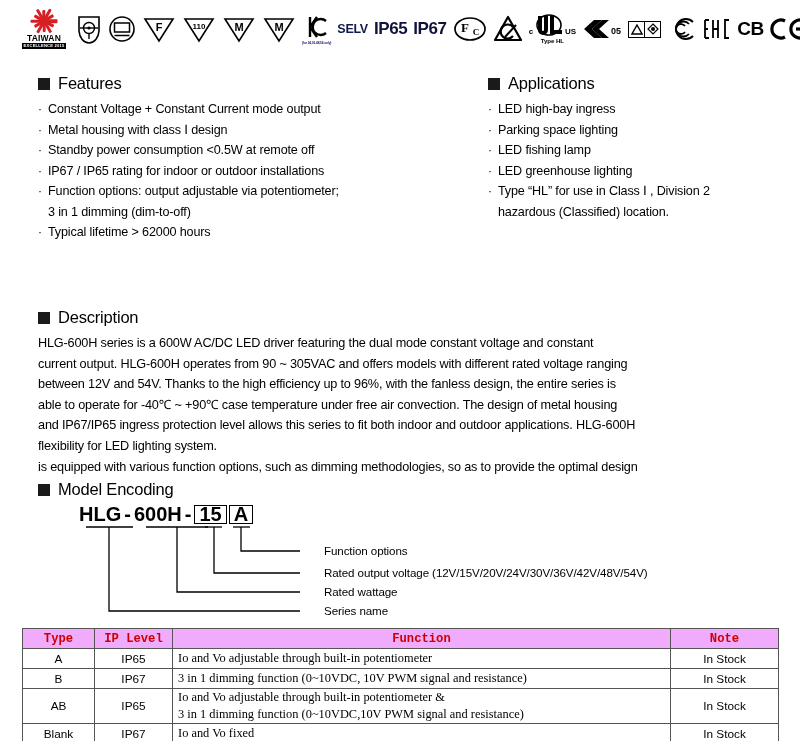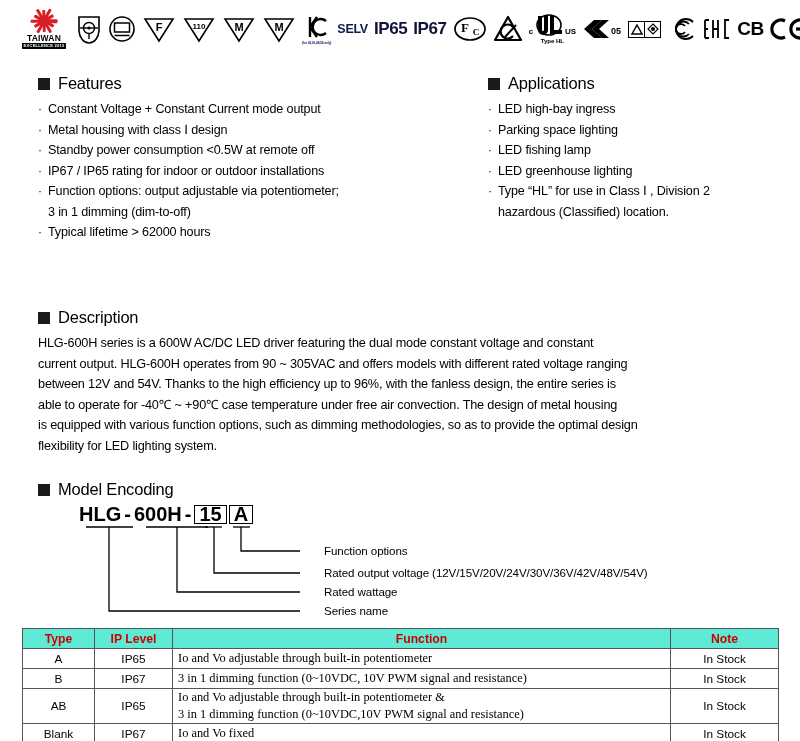--- a/index.html
+++ b/index.html
@@ -86,22 +86,22 @@
   .enc-box{border:1.5px solid #000;padding:0px 4px;margin:0 1px;line-height:17px;}
   .enc-svg{position:absolute;left:0;top:0;}
   .enc-label{position:absolute;font-size:11.6px;letter-spacing:-.1px;white-space:nowrap;margin-left:18px;}
 
   
   .tbl-wrap{position:absolute;left:22px;top:628px;width:756px;}
   table{border-collapse:collapse;width:756px;table-layout:fixed;
     border:1.6px solid #555;}
   th,td{border:1px solid #555;text-align:center;vertical-align:middle;
     font-size:11.8px;padding:0;}
-  thead th{background:#5eead4;color:#cc0000;font-weight:bold;height:19px;
-    font-size:12.2px;}
+  thead th{background:#f0abfc;color:#cc0000;font-weight:bold;height:19px;
+    font-size:12.2px;font-family:Liberation Mono, monospace;}
   tbody td{height:19px;background:#ffffff;}
   td.fn{text-align:left;padding-left:5px;font-family:"Liberation Serif",serif;
     font-size:12.4px;line-height:17px;}
   td.fn .ln{display:block;white-space:nowrap;}
   tr.tall td{height:34px;}
 </style>
 </head>
 <body>
 
 <div class="page">
@@ -332,22 +332,23 @@
 
   <div class="description">
     <div>
       <span class="sq"></span><span class="sec-title">Description</span>
     </div>
     <div class="desc-body" id="description-body">
         <p>HLG-600H series is a 600W AC/DC LED driver featuring the dual mode constant voltage and constant</p>
         <p>current output. HLG-600H operates from 90 ~ 305VAC and offers models with different rated voltage ranging</p>
         <p>between 12V and 54V. Thanks to the high efficiency up to 96%, with the fanless design, the entire series is</p>
         <p>able to operate for -40℃ ~ +90℃  case temperature under free air convection. The design of metal housing</p>
+        <p>and  IP67/IP65 ingress protection level allows this series to fit both indoor and outdoor applications. HLG-600H</p>
+        <p>flexibility for LED lighting system.</p>
         <p>is equipped with various function options, such as dimming methodologies, so as to provide the optimal design</p>
-        <p>flexibility for LED lighting system.</p>
       </div>
   </div>
 
   <div class="encoding">
     <div>
       <span class="sq"></span><span class="sec-title">Model Encoding</span>
     </div>
     <div class="enc-area">
       <div class="enc-model">
         <span class="seg">HLG</span>

